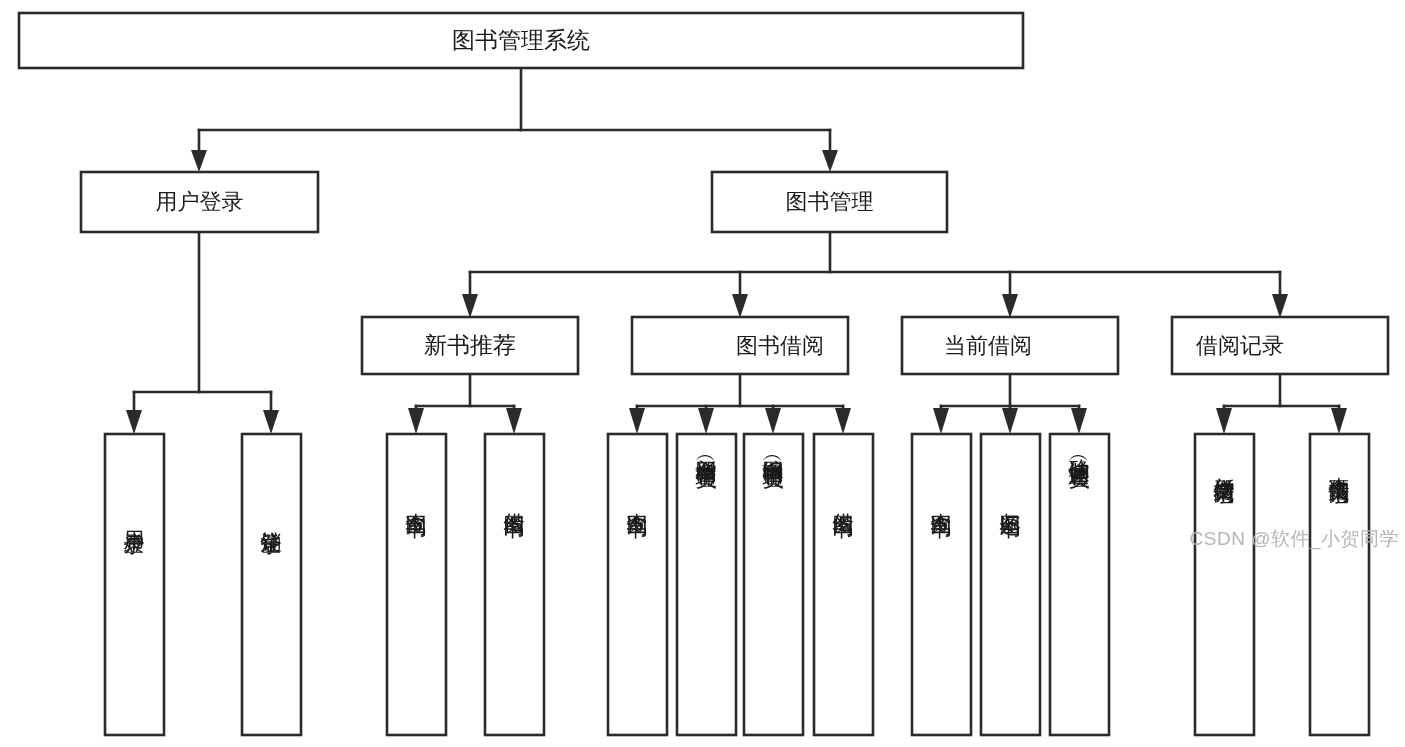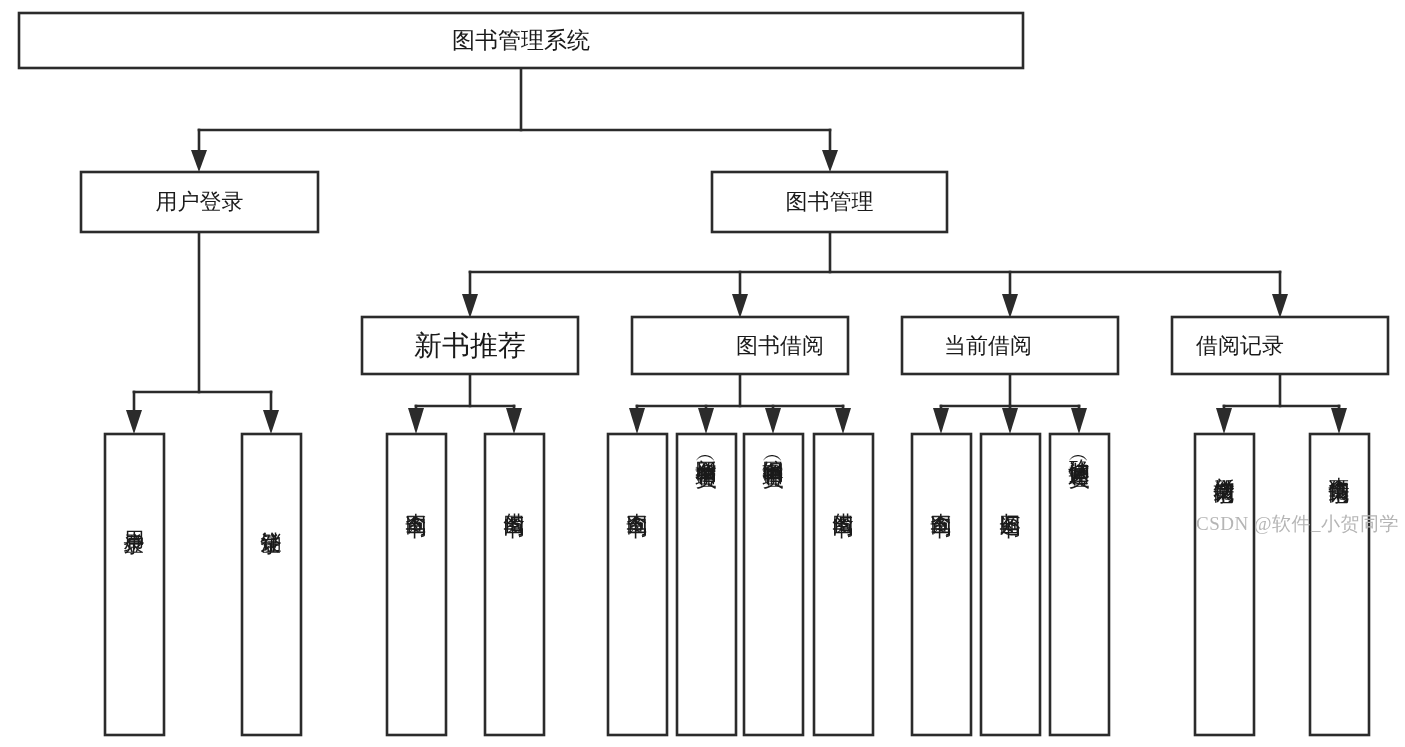--- a/index.html
+++ b/index.html
@@ -64,24 +64,24 @@
     pointer-events: none;
   }
   .hlabel-wrap span {
     font-family: "Liberation Sans", "DejaVu Sans", sans-serif;
     color: #1a1a1a;
     white-space: nowrap;
   }
   .watermark {
     position: absolute;
     right: 6px;
-    bottom: 20px;
+    bottom: 5px;
     color: #b5b5b5;
     font-size: 19px;
-    font-family: Liberation Serif, serif;
+    font-family: Liberation Sans, sans-serif;
     letter-spacing: 0.5px;
     pointer-events: none;
   }
 </style>
 </head>
 <body>
 
 <div id="diagram-root">
 
   <svg id="flow-svg" viewBox="0 0 1405 747" xmlns="http://www.w3.org/2000/svg">
@@ -199,21 +199,21 @@
 
   <div class="hlabel-wrap" style="left:81px; top:172px; width:237px; height:60px;">
     <span style="font-size:22px;">用户登录</span>
   </div>
 
   <div class="hlabel-wrap" style="left:712px; top:172px; width:235px; height:60px;justify-content:center;">
     <span style="font-size:22px;">图书管理</span>
   </div>
 
   <div class="hlabel-wrap" style="left:362px; top:317px; width:216px; height:57px;">
-    <span style="font-size:28px;">新书推荐</span>
+    <span style="font-size:23px;">新书推荐</span>
   </div>
 
   <div class="hlabel-wrap" style="left:632px; top:317px; width:216px; height:57px;padding-left:40px;">
     <span style="font-size:22px;">图书借阅</span>
   </div>
 
   <div class="hlabel-wrap" style="left:880px; top:317px; width:216px; height:57px;">
     <span style="font-size:22px;">当前借阅</span>
   </div>
 

